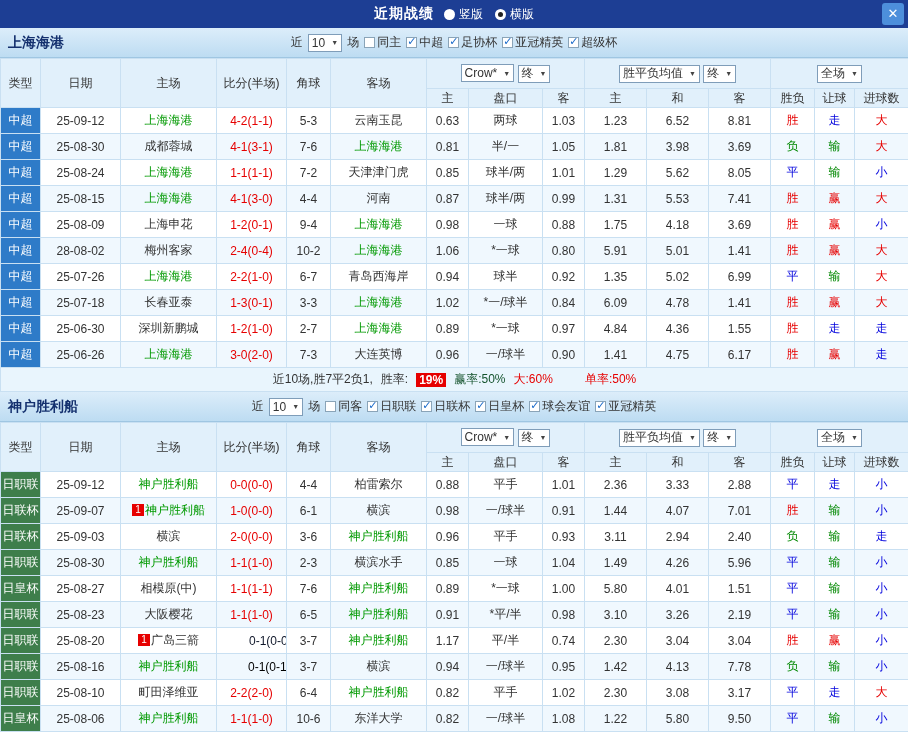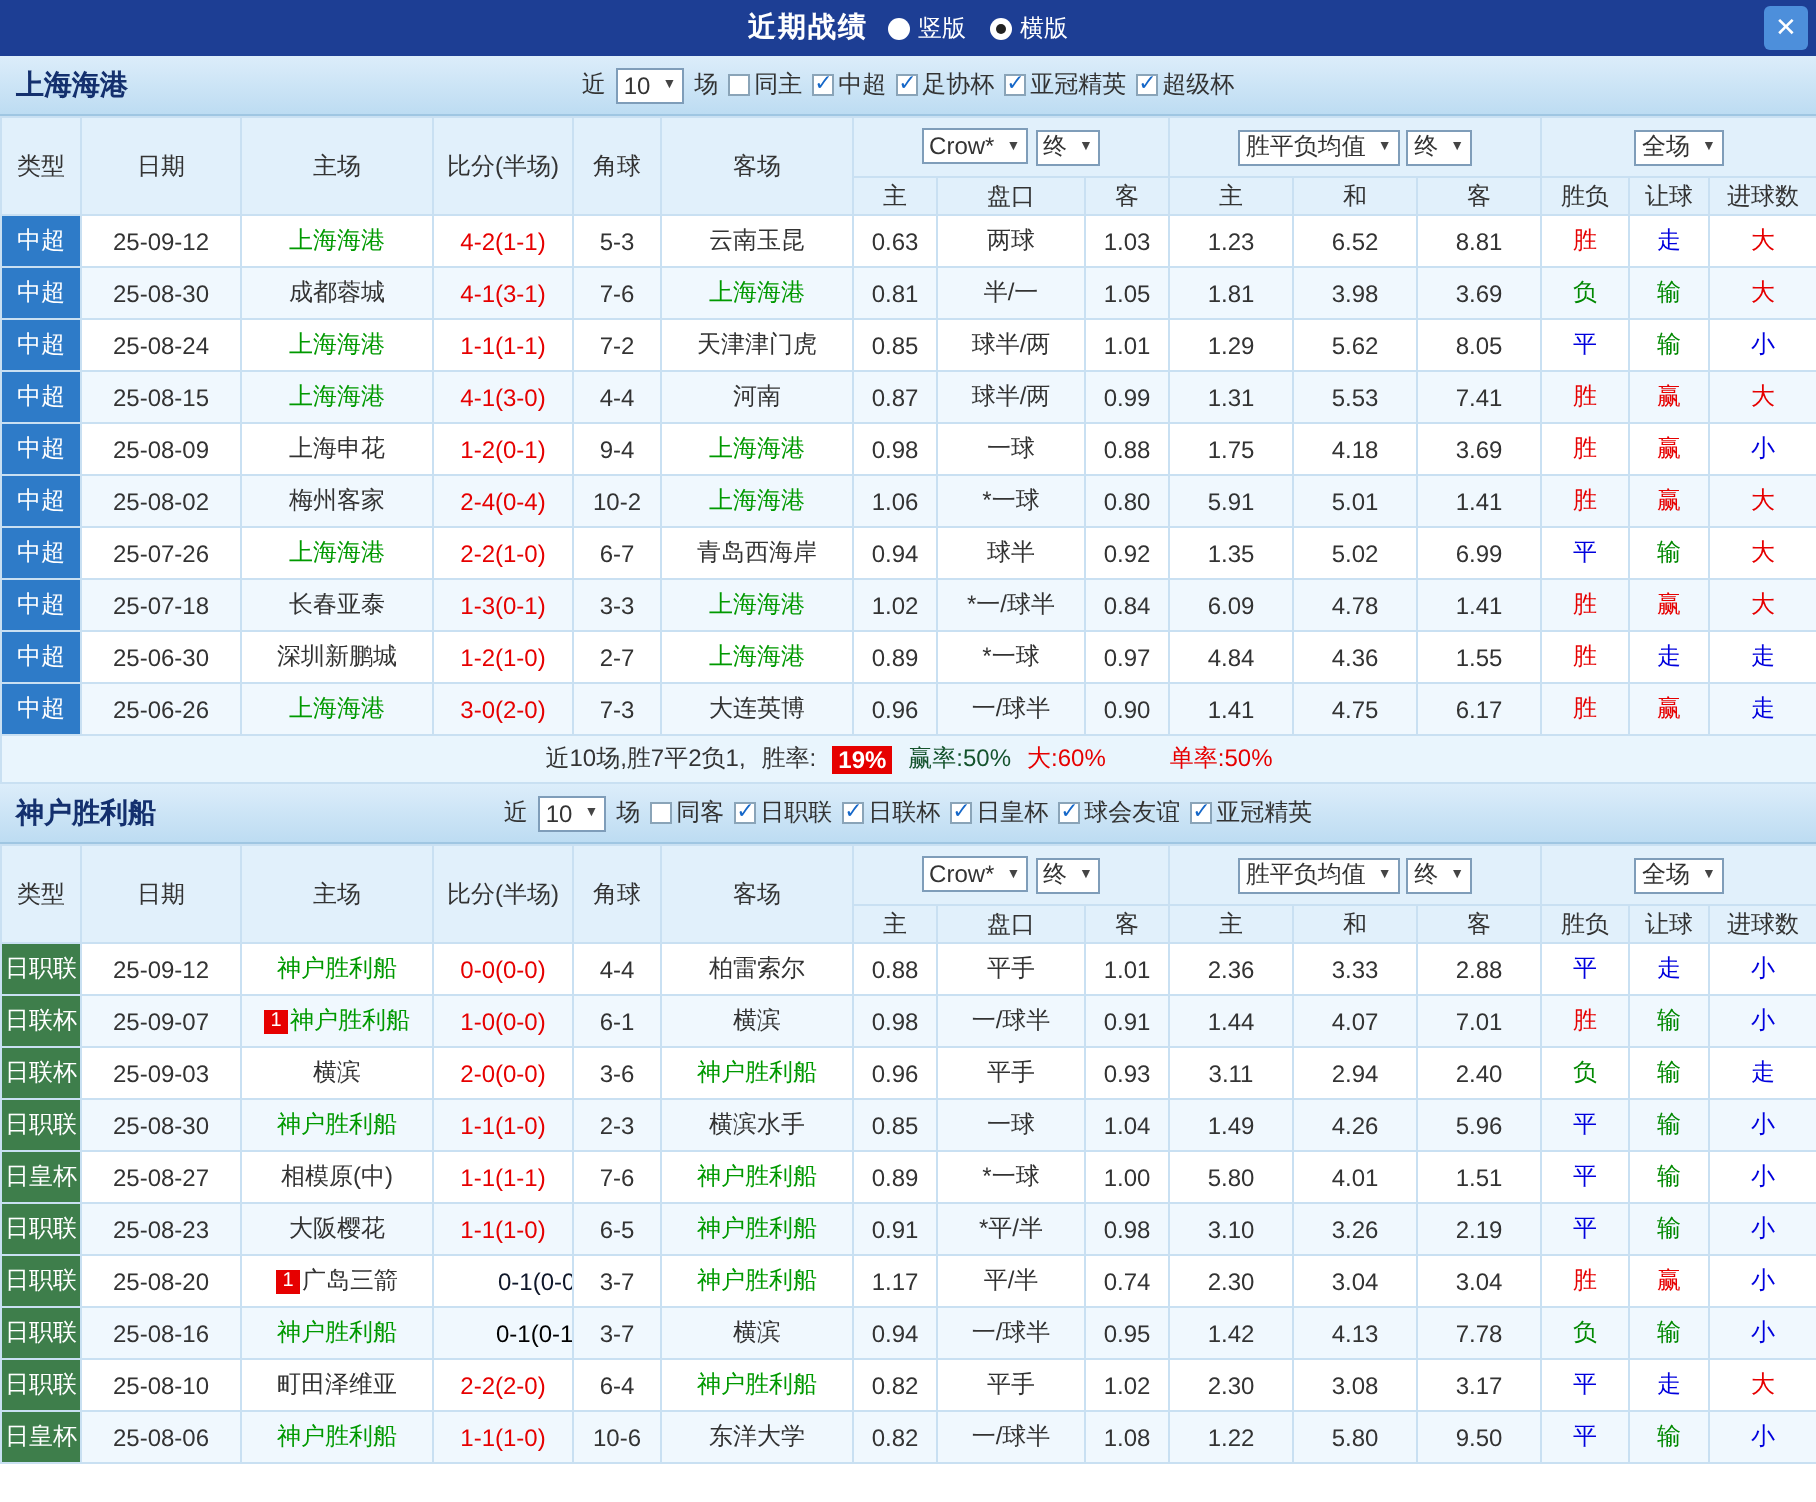--- a/index.html
+++ b/index.html
@@ -232,21 +232,21 @@
             <td>0.88</td>
             <td>1.75</td>
             <td>4.18</td>
             <td>3.69</td>
             <td style="color: rgb(230, 0, 0);">胜</td>
             <td style="color: rgb(230, 0, 0);">赢</td>
             <td style="color: rgb(0, 0, 221);">小</td>
           </tr>
           <tr class="alt">
             <td style="background: rgb(46, 123, 200); color: rgb(255, 255, 255);">中超</td>
-            <td>25-08-02</td>
+            <td>28-08-02</td>
             <td><span>梅州客家</span></td>
             <td style="color: rgb(230, 0, 0);">2-4(0-4)</td>
             <td>10-2</td>
             <td><span style="color: rgb(0, 153, 0);">上海海港</span></td>
             <td>1.06</td>
             <td>*一球</td>
             <td>0.80</td>
             <td>5.91</td>
             <td>5.01</td>
             <td>1.41</td>

